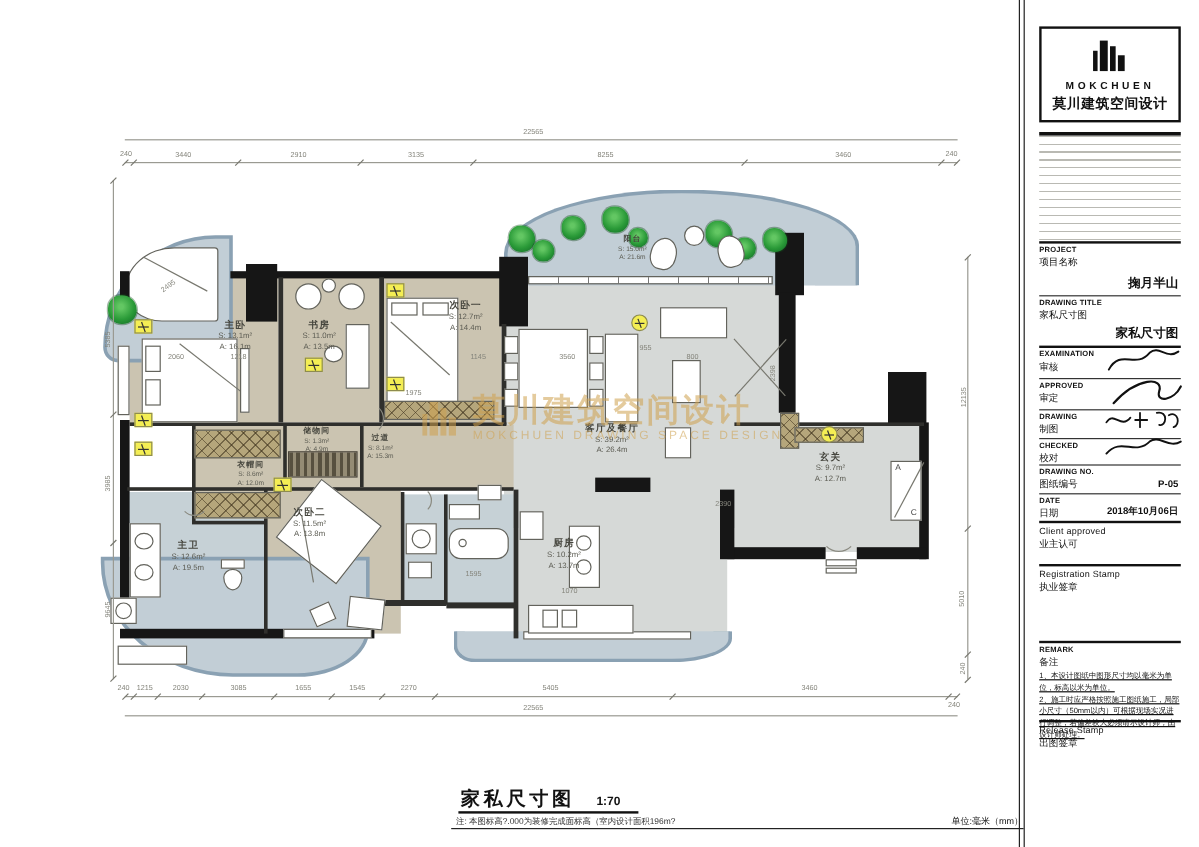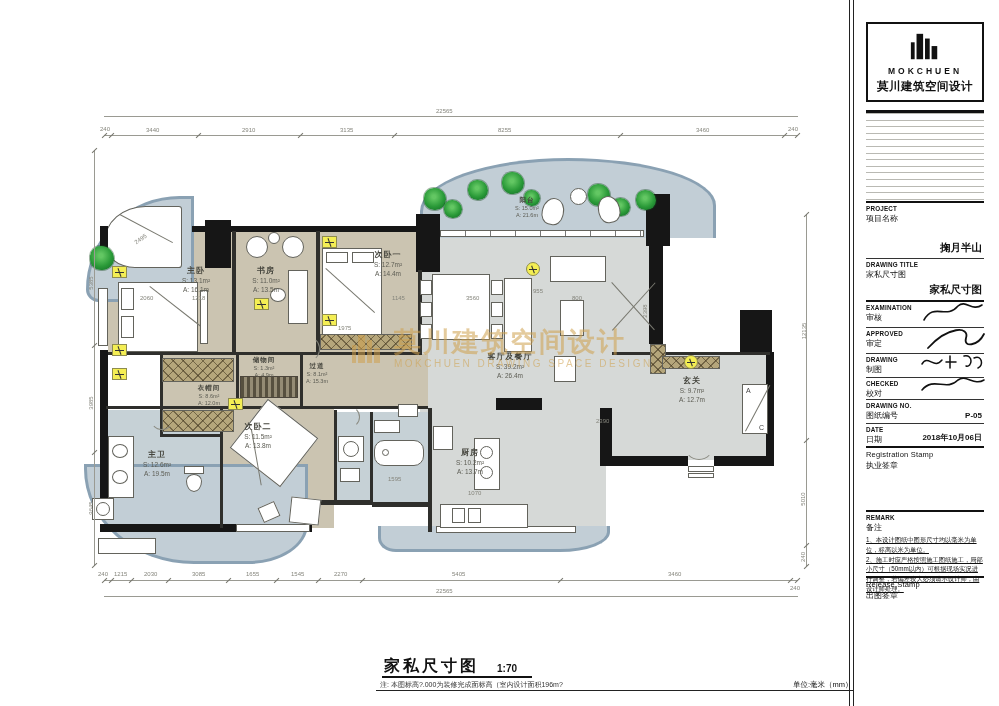--- a/index.html
+++ b/index.html
@@ -358,21 +358,21 @@
             <rect x="11" y="3" width="7" height="27"></rect>
           <rect x="20" y="8" width="5" height="22"></rect>
             <rect x="27" y="16" width="6" height="14"></rect>
         </g>
       </svg>
       <div class="brand">MOKCHUEN</div>
       <div class="brandcn">莫川建筑空间设计</div>
     </div>
     <div class="ruled" style="border-top:3px solid #111;border-bottom:2px solid #111"></div>
 
-    <div class="row" style="height:56px">
+    <div class="row" style="height:44px">
       <span class="en">PROJECT</span>
       <span class="cn">项目名称</span>
       <span class="val">掬月半山</span>
     </div>
     <div class="row bb2" style="height:43px">
       <span class="en">DRAWING TITLE</span>
       <span class="cn">家私尺寸图</span>
       <span class="val">家私尺寸图</span>
     </div>
 
@@ -408,20 +408,24 @@
     <div class="row" style="height:24px">
       <span class="en">DRAWING NO.</span>
       <span class="cn">图纸编号</span>
       <span class="valsm">P-05</span>
     </div>
     <div class="row bb2" style="height:24px">
       <span class="en">DATE</span>
       <span class="cn">日期</span>
       <span class="valsm">2018年10月06日</span>
     </div>
+    <div class="row bb2" style="height:36px">
+      <span class="en" style="font-size:7.5px;font-weight:normal">Client approved</span>
+      <span class="cn">业主认可</span>
+    </div>
     <div class="row bb2" style="height:64px">
       <span class="en" style="font-size:7.5px;font-weight:normal">Registration Stamp</span>
       <span class="cn">执业签章</span>
     </div>
     <div class="row bb2" style="height:66px">
       <span class="en">REMARK</span>
       <span class="cn">备注</span>
       <div class="notes">1、本设计图纸中图形尺寸均以毫米为单位，标高以米为单位。</div>
       <div class="notes" style="margin-top:0">2、施工时应严格按照施工图纸施工，局部小尺寸（50mm以内）可根据现场实况进行调整，若偏差较大必须请示设计师，由设计师处理。</div>
     </div>

